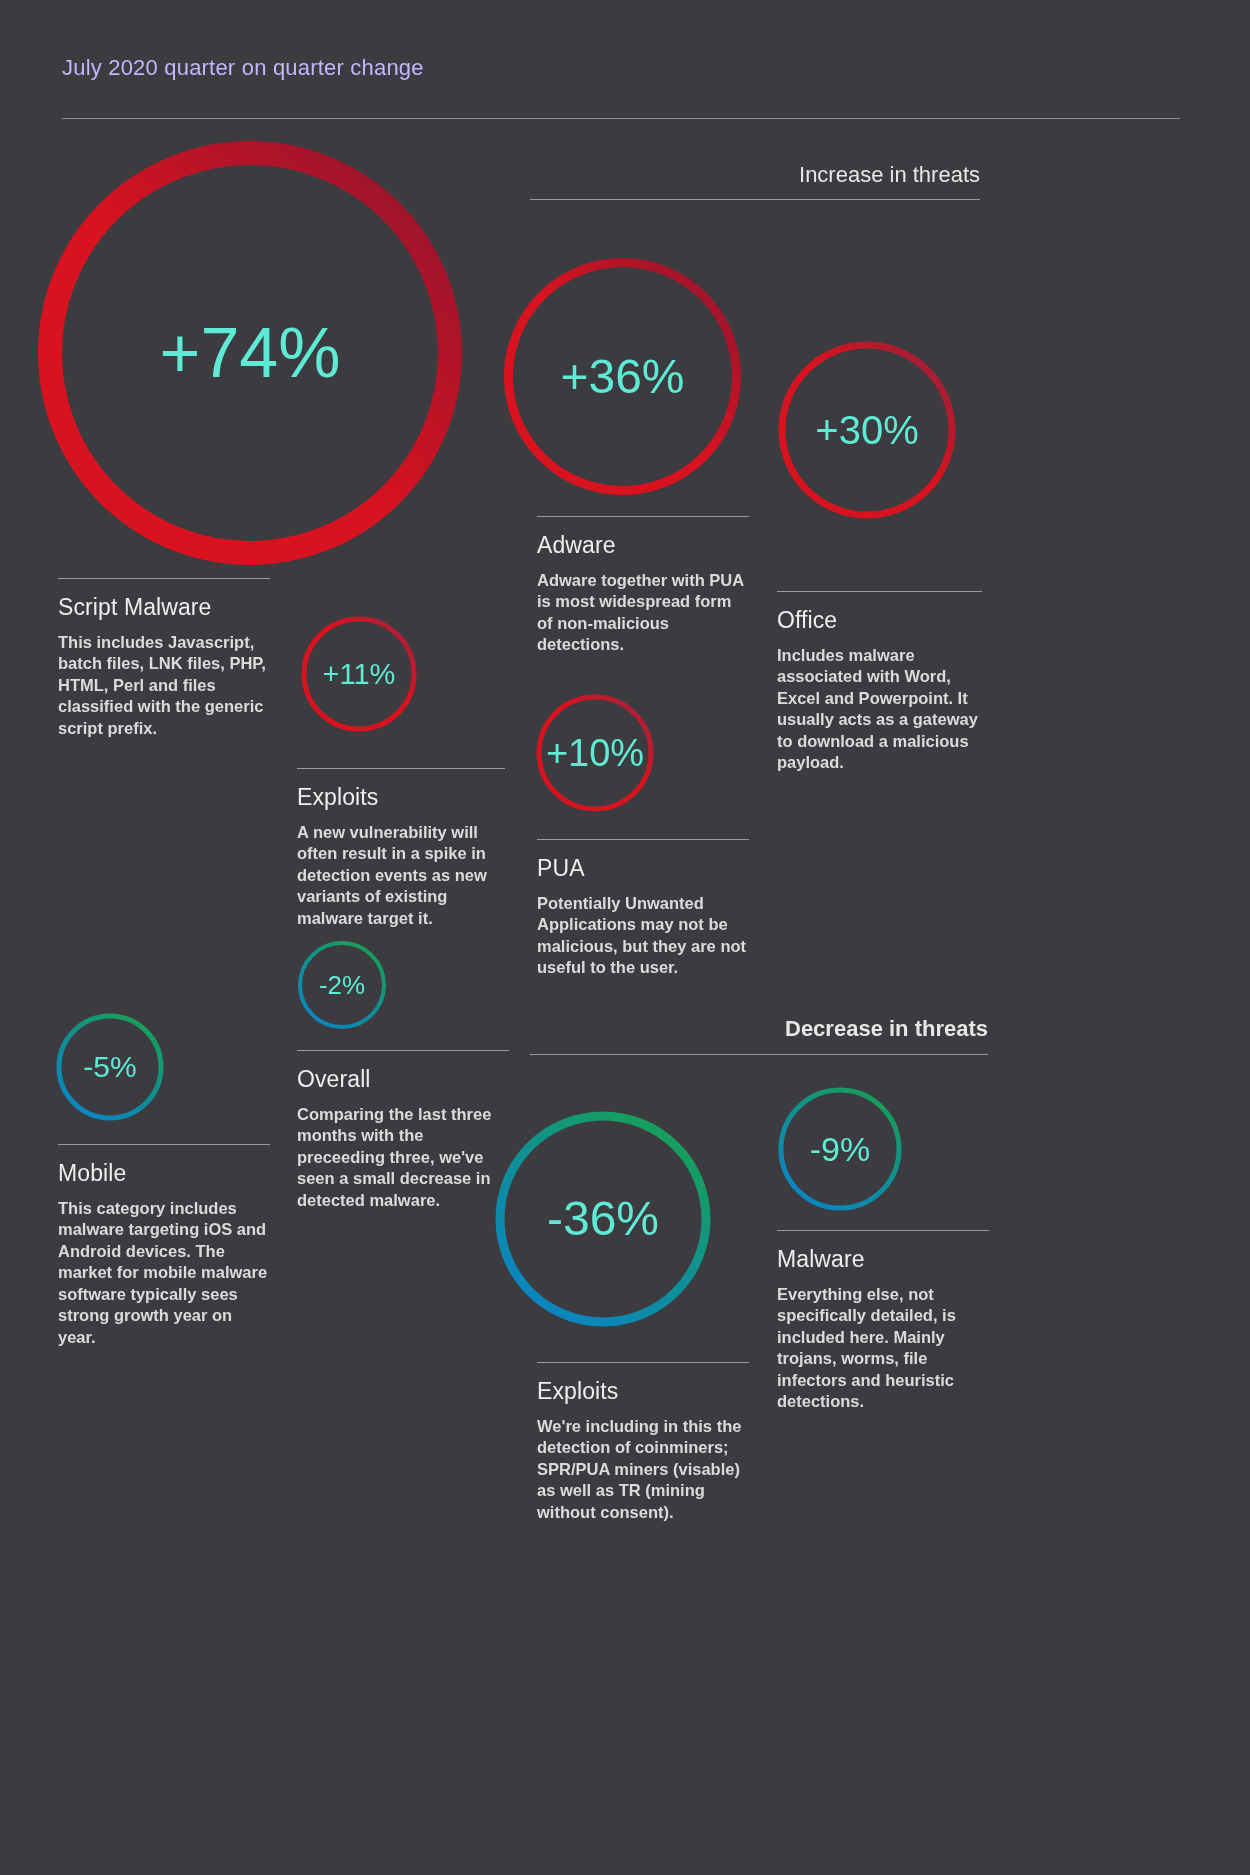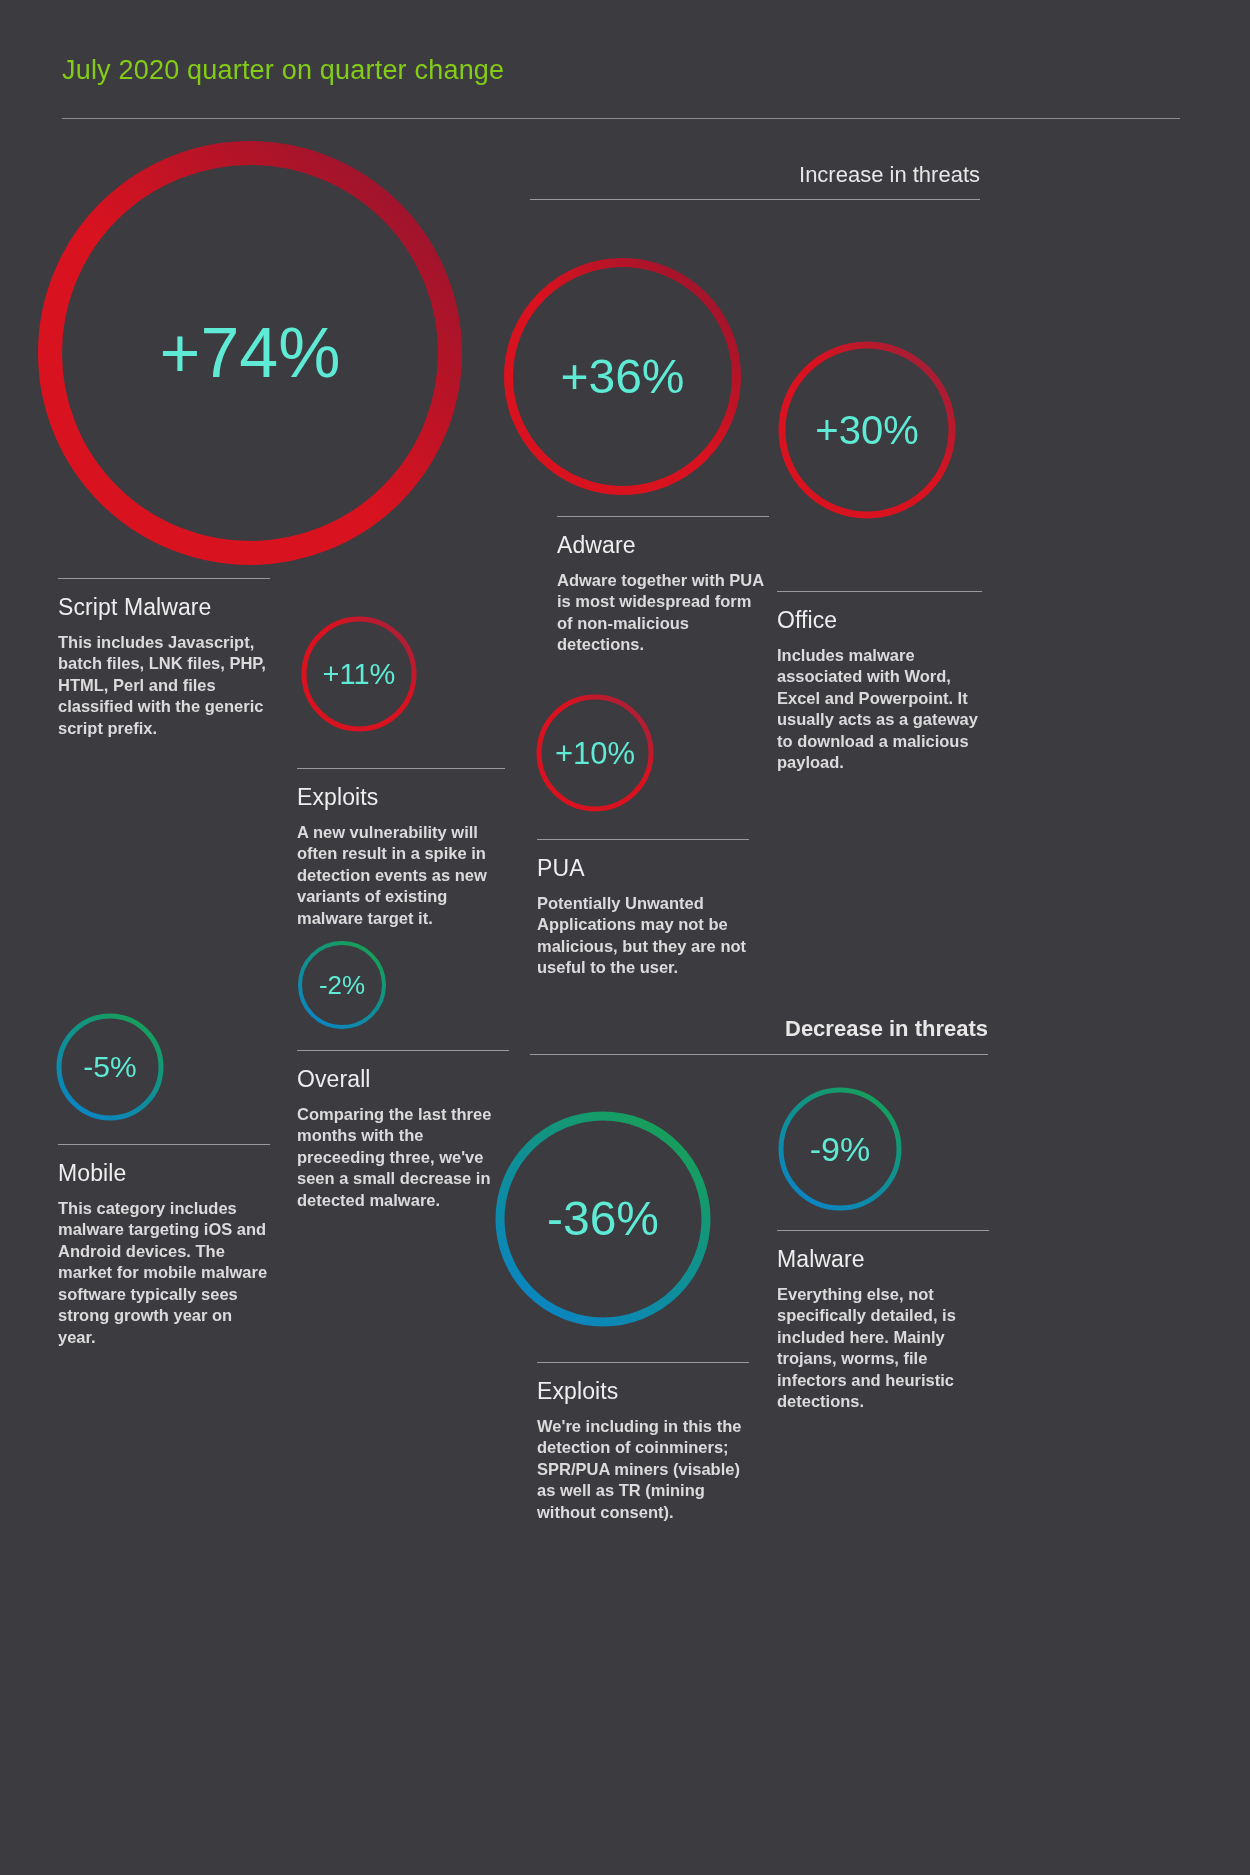--- a/index.html
+++ b/index.html
@@ -7,21 +7,21 @@
     width: 1250px; height: 1875px;
     background: #3b3b40;
     font-family: "Liberation Sans", sans-serif;
     overflow: hidden;
   }
   .page { position: relative; width: 1250px; height: 1875px; background: #3b3b40; }
 
   
   .title {
     position: absolute; left: 62px; top: 55px;
-    font-size: 27px; font-weight: 400; color: #84cc16;
+    font-size: 22px; font-weight: 400; color: #c4b5fd;
     letter-spacing: 0.2px;
     text-align: right;
   }
   .title-rule {
     position: absolute; left: 62px; top: 118px; width: 1118px; height: 1px;
     background: #8d8d92;
   }
 
   
   .sect-label {
@@ -90,21 +90,21 @@
           <stop offset="0%" stop-color="#d9121f"></stop>
           <stop offset="50%" stop-color="#d9121f"></stop>
           <stop offset="100%" stop-color="#8f1530"></stop>
         </linearGradient>
       </defs>
       <circle cx="122.5" cy="122.5" r="114" fill="none" stroke="url(#gradRedAdw)" stroke-width="9"></circle>
     </svg>
     <div class="pct" style="font-size:48px;">+36%</div>
   </div>
 
-  <div class="card" style="left:537px; top:516px; width:212px;margin-left:20px;">
+  <div class="card" style="left:537px; top:516px; width:212px;">
     <div class="rule" style="width:212px;"></div>
     <h2>Adware</h2>
     <p>Adware together with PUA is most widespread form of non-malicious detections.</p>
   </div>
 
   <div class="ring" style="left:776px; top:339px; width:182px; height:182px;">
     <svg width="182" height="182" viewBox="0 0 182 182" aria-hidden="true">
       <defs>
         <linearGradient id="gradRedOff" x1="0" y1="1" x2="1" y2="0">
           <stop offset="0%" stop-color="#d9121f"></stop>
@@ -147,21 +147,21 @@
     <svg width="120" height="120" viewBox="0 0 120 120" aria-hidden="true">
       <defs>
         <linearGradient id="gradRedPua" x1="0" y1="1" x2="1" y2="0">
           <stop offset="0%" stop-color="#d9121f"></stop>
           <stop offset="60%" stop-color="#d9121f"></stop>
           <stop offset="100%" stop-color="#9c2440"></stop>
         </linearGradient>
       </defs>
       <circle cx="60" cy="60" r="56" fill="none" stroke="url(#gradRedPua)" stroke-width="5"></circle>
     </svg>
-    <div class="pct" style="font-size:31px;">+10%</div>
+    <div class="pct" style="font-size:38px;">+10%</div>
   </div>
 
   <div class="card" style="left:537px; top:839px; width:212px;">
     <div class="rule" style="width:212px;"></div>
     <h2>PUA</h2>
     <p>Potentially Unwanted Applications may not be malicious, but they are not useful to the user.</p>
   </div>
 
   <div class="ring" style="left:297px; top:940px; width:90px; height:90px;">
     <svg width="90" height="90" viewBox="0 0 90 90" aria-hidden="true">

